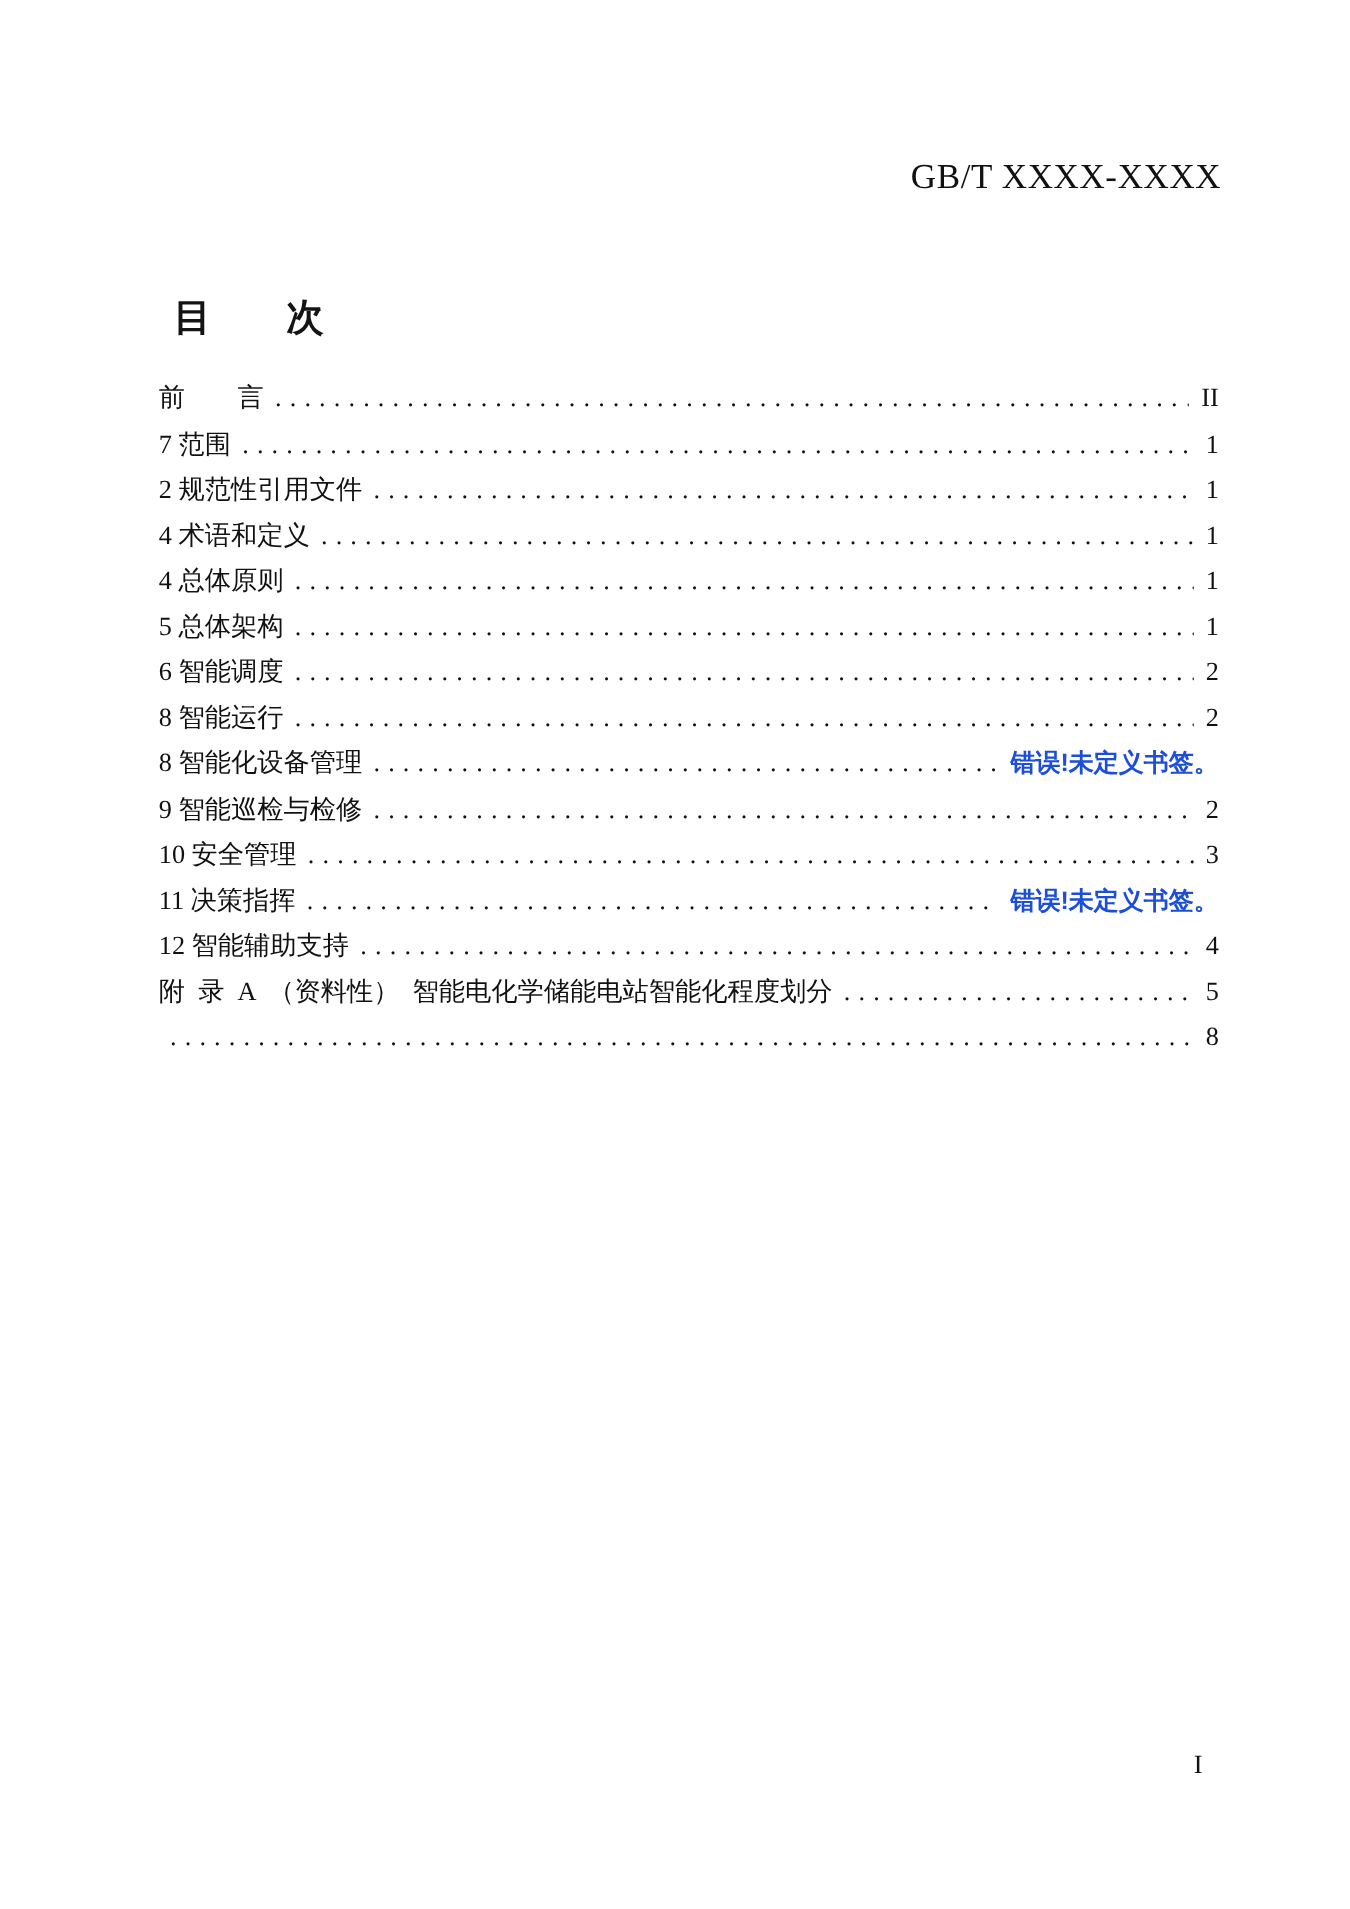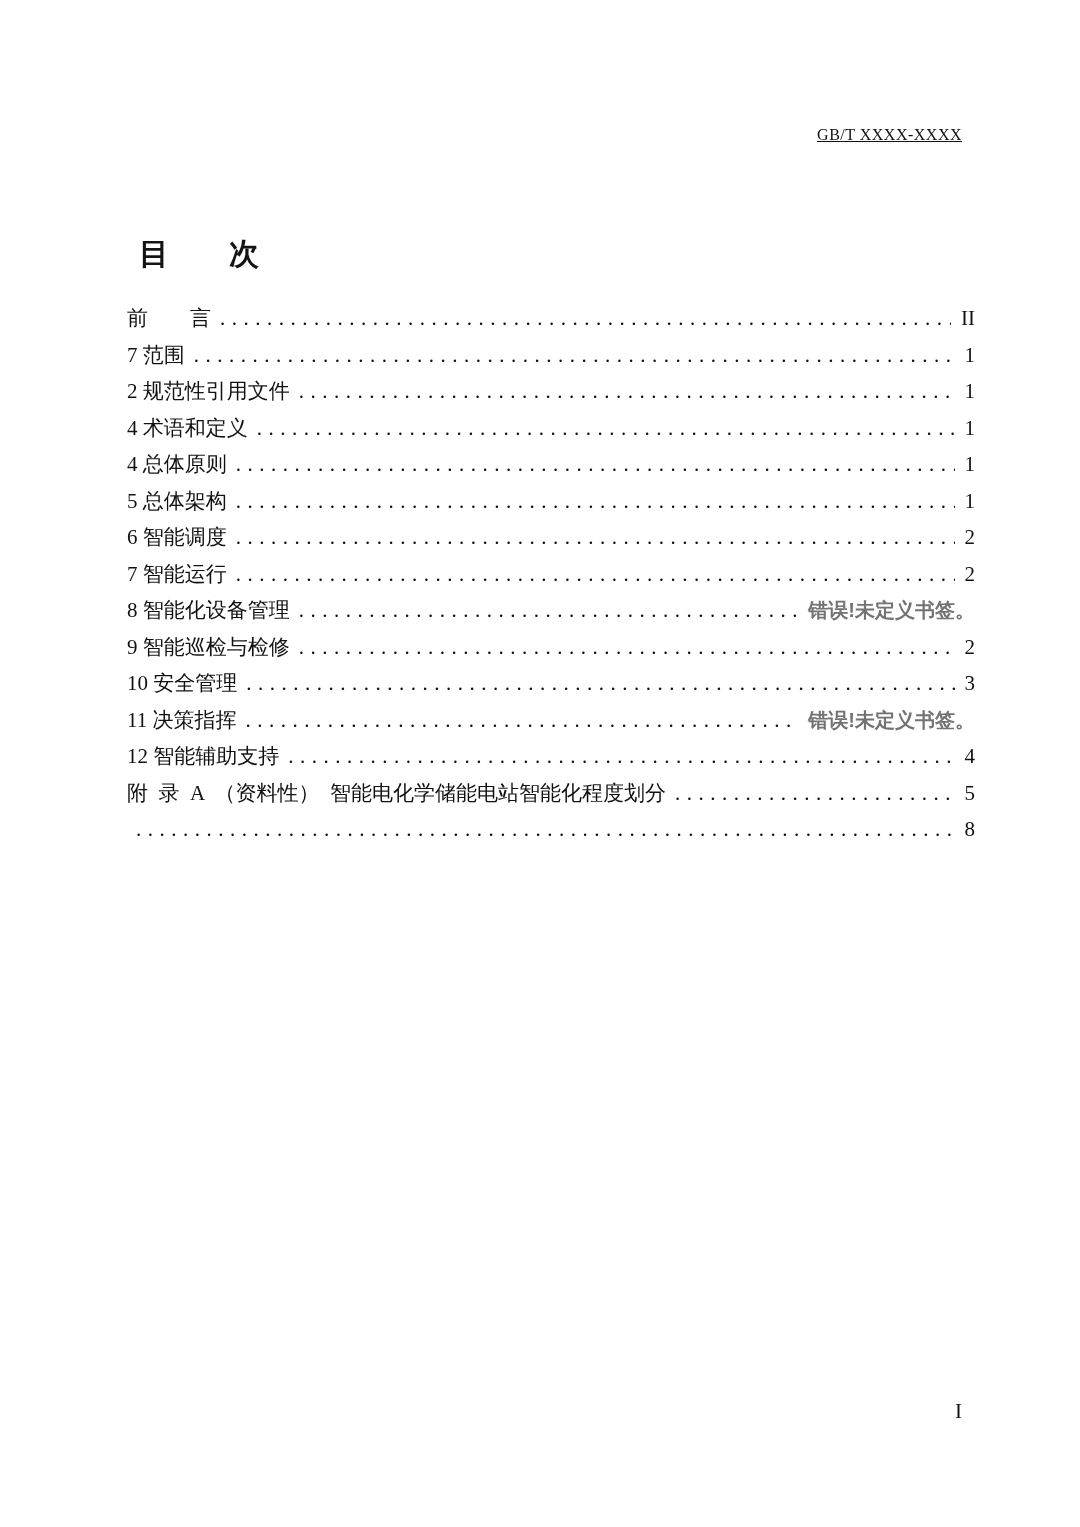--- a/index.html
+++ b/index.html
@@ -18,26 +18,25 @@
   .page {
     position: absolute;
     inset: 0;
     background: #ffffff;
   }
   
   .header {
     position: absolute;
     top: 126px;
     left: 127px;
-    right: 118px;
+    right: 103px;
     text-align: right;
-    font-size: 16px;
+    font-size: 28px;
     letter-spacing: 0.5px;
     white-space: nowrap;
-    text-decoration: underline;
   }
   
   .title {
     position: absolute;
     top: 222px;
     left: 127px;
     right: 105px;
     margin: 12px;
     font-family: Liberation Mono, monospace;
     font-weight: bold;
@@ -77,21 +76,21 @@
     font-size: 21px;
   }
   .toc-page {
     flex: 0 0 auto;
     text-align: left;
   }
   .toc-page.error {
     font-family: "Liberation Sans", "DejaVu Sans", sans-serif;
     font-weight: bold;
     font-size: 20px;
-    color: #737373;
+    color: #1d4ed8;
   }
   
   .footer {
     position: absolute;
     top: 1399px;
     right: 118px;
     font-size: 21px;
   }
 </style>
 </head>
@@ -135,21 +134,21 @@
         <span class="toc-label">5 总体架构</span>
         <span class="leader"></span>
         <span class="toc-page">1</span>
       </div>
       <div class="toc-row">
         <span class="toc-label">6 智能调度</span>
         <span class="leader"></span>
         <span class="toc-page">2</span>
       </div>
       <div class="toc-row">
-        <span class="toc-label">7 智能运行</span>
+        <span class="toc-label">8 智能运行</span>
         <span class="leader"></span>
         <span class="toc-page">2</span>
       </div>
       <div class="toc-row">
         <span class="toc-label">8 智能化设备管理</span>
         <span class="leader"></span>
         <span class="toc-page error">错误!未定义书签。</span>
       </div>
       <div class="toc-row">
         <span class="toc-label">9 智能巡检与检修</span>

